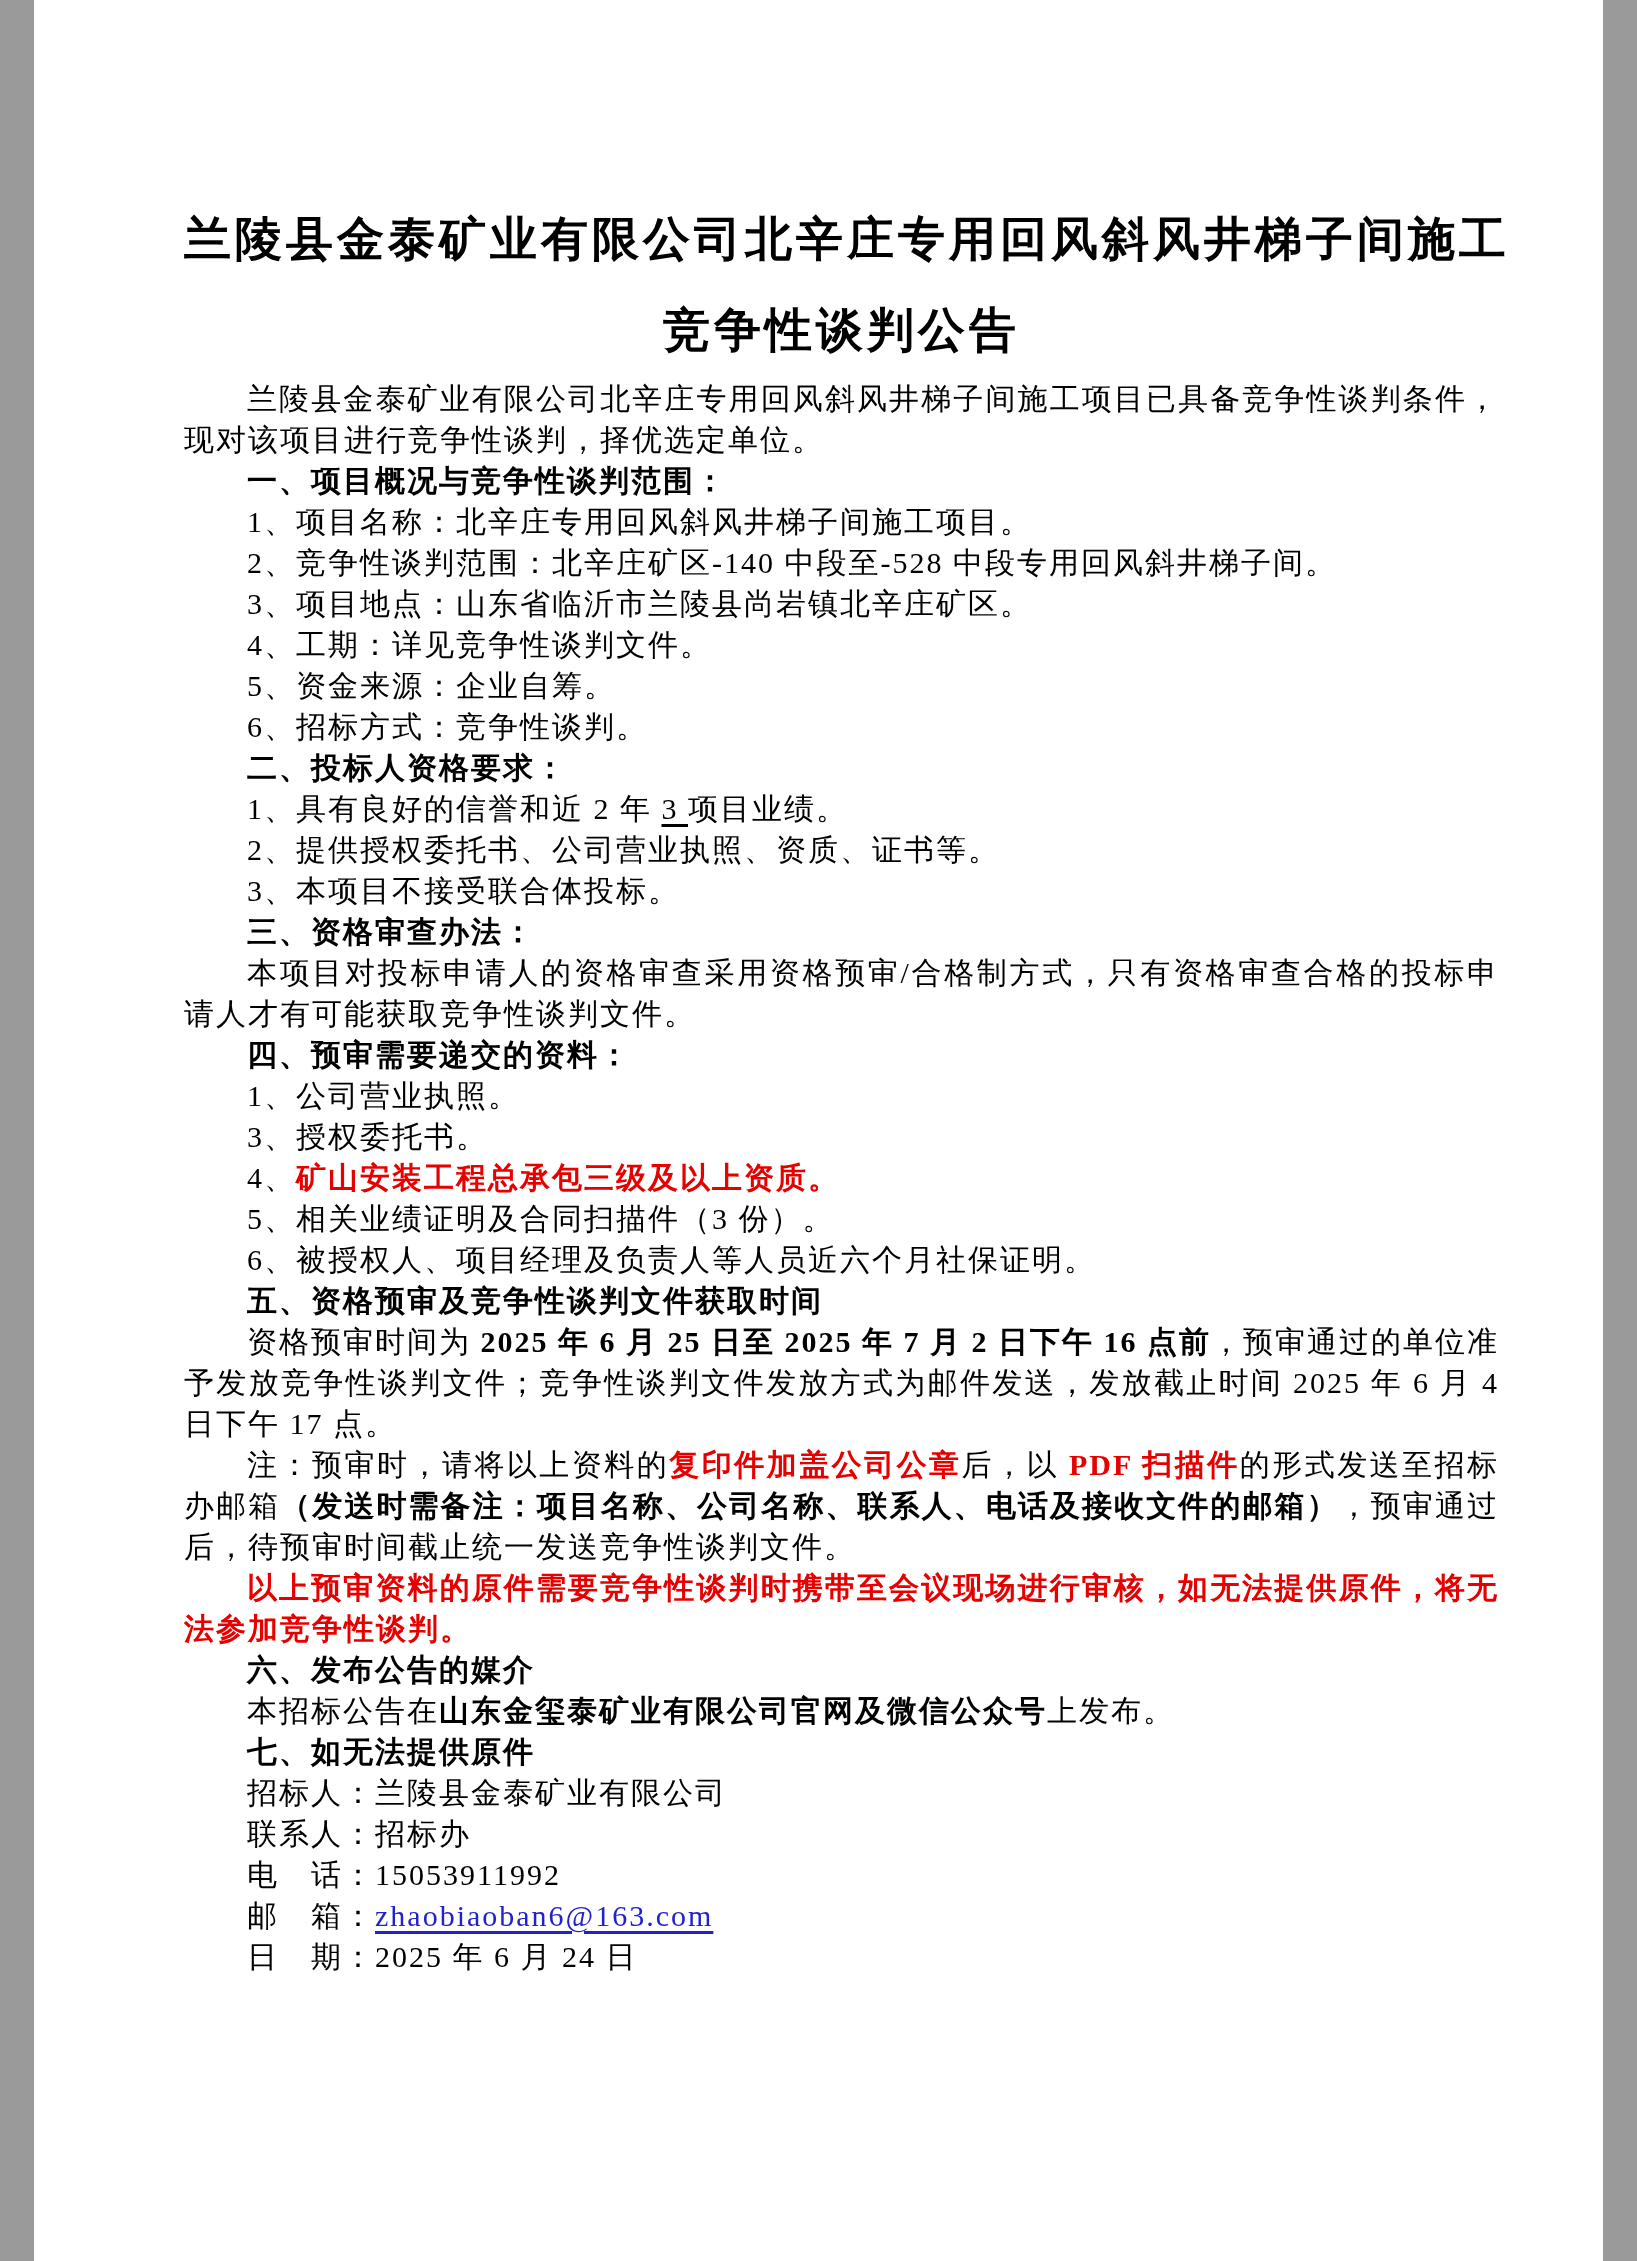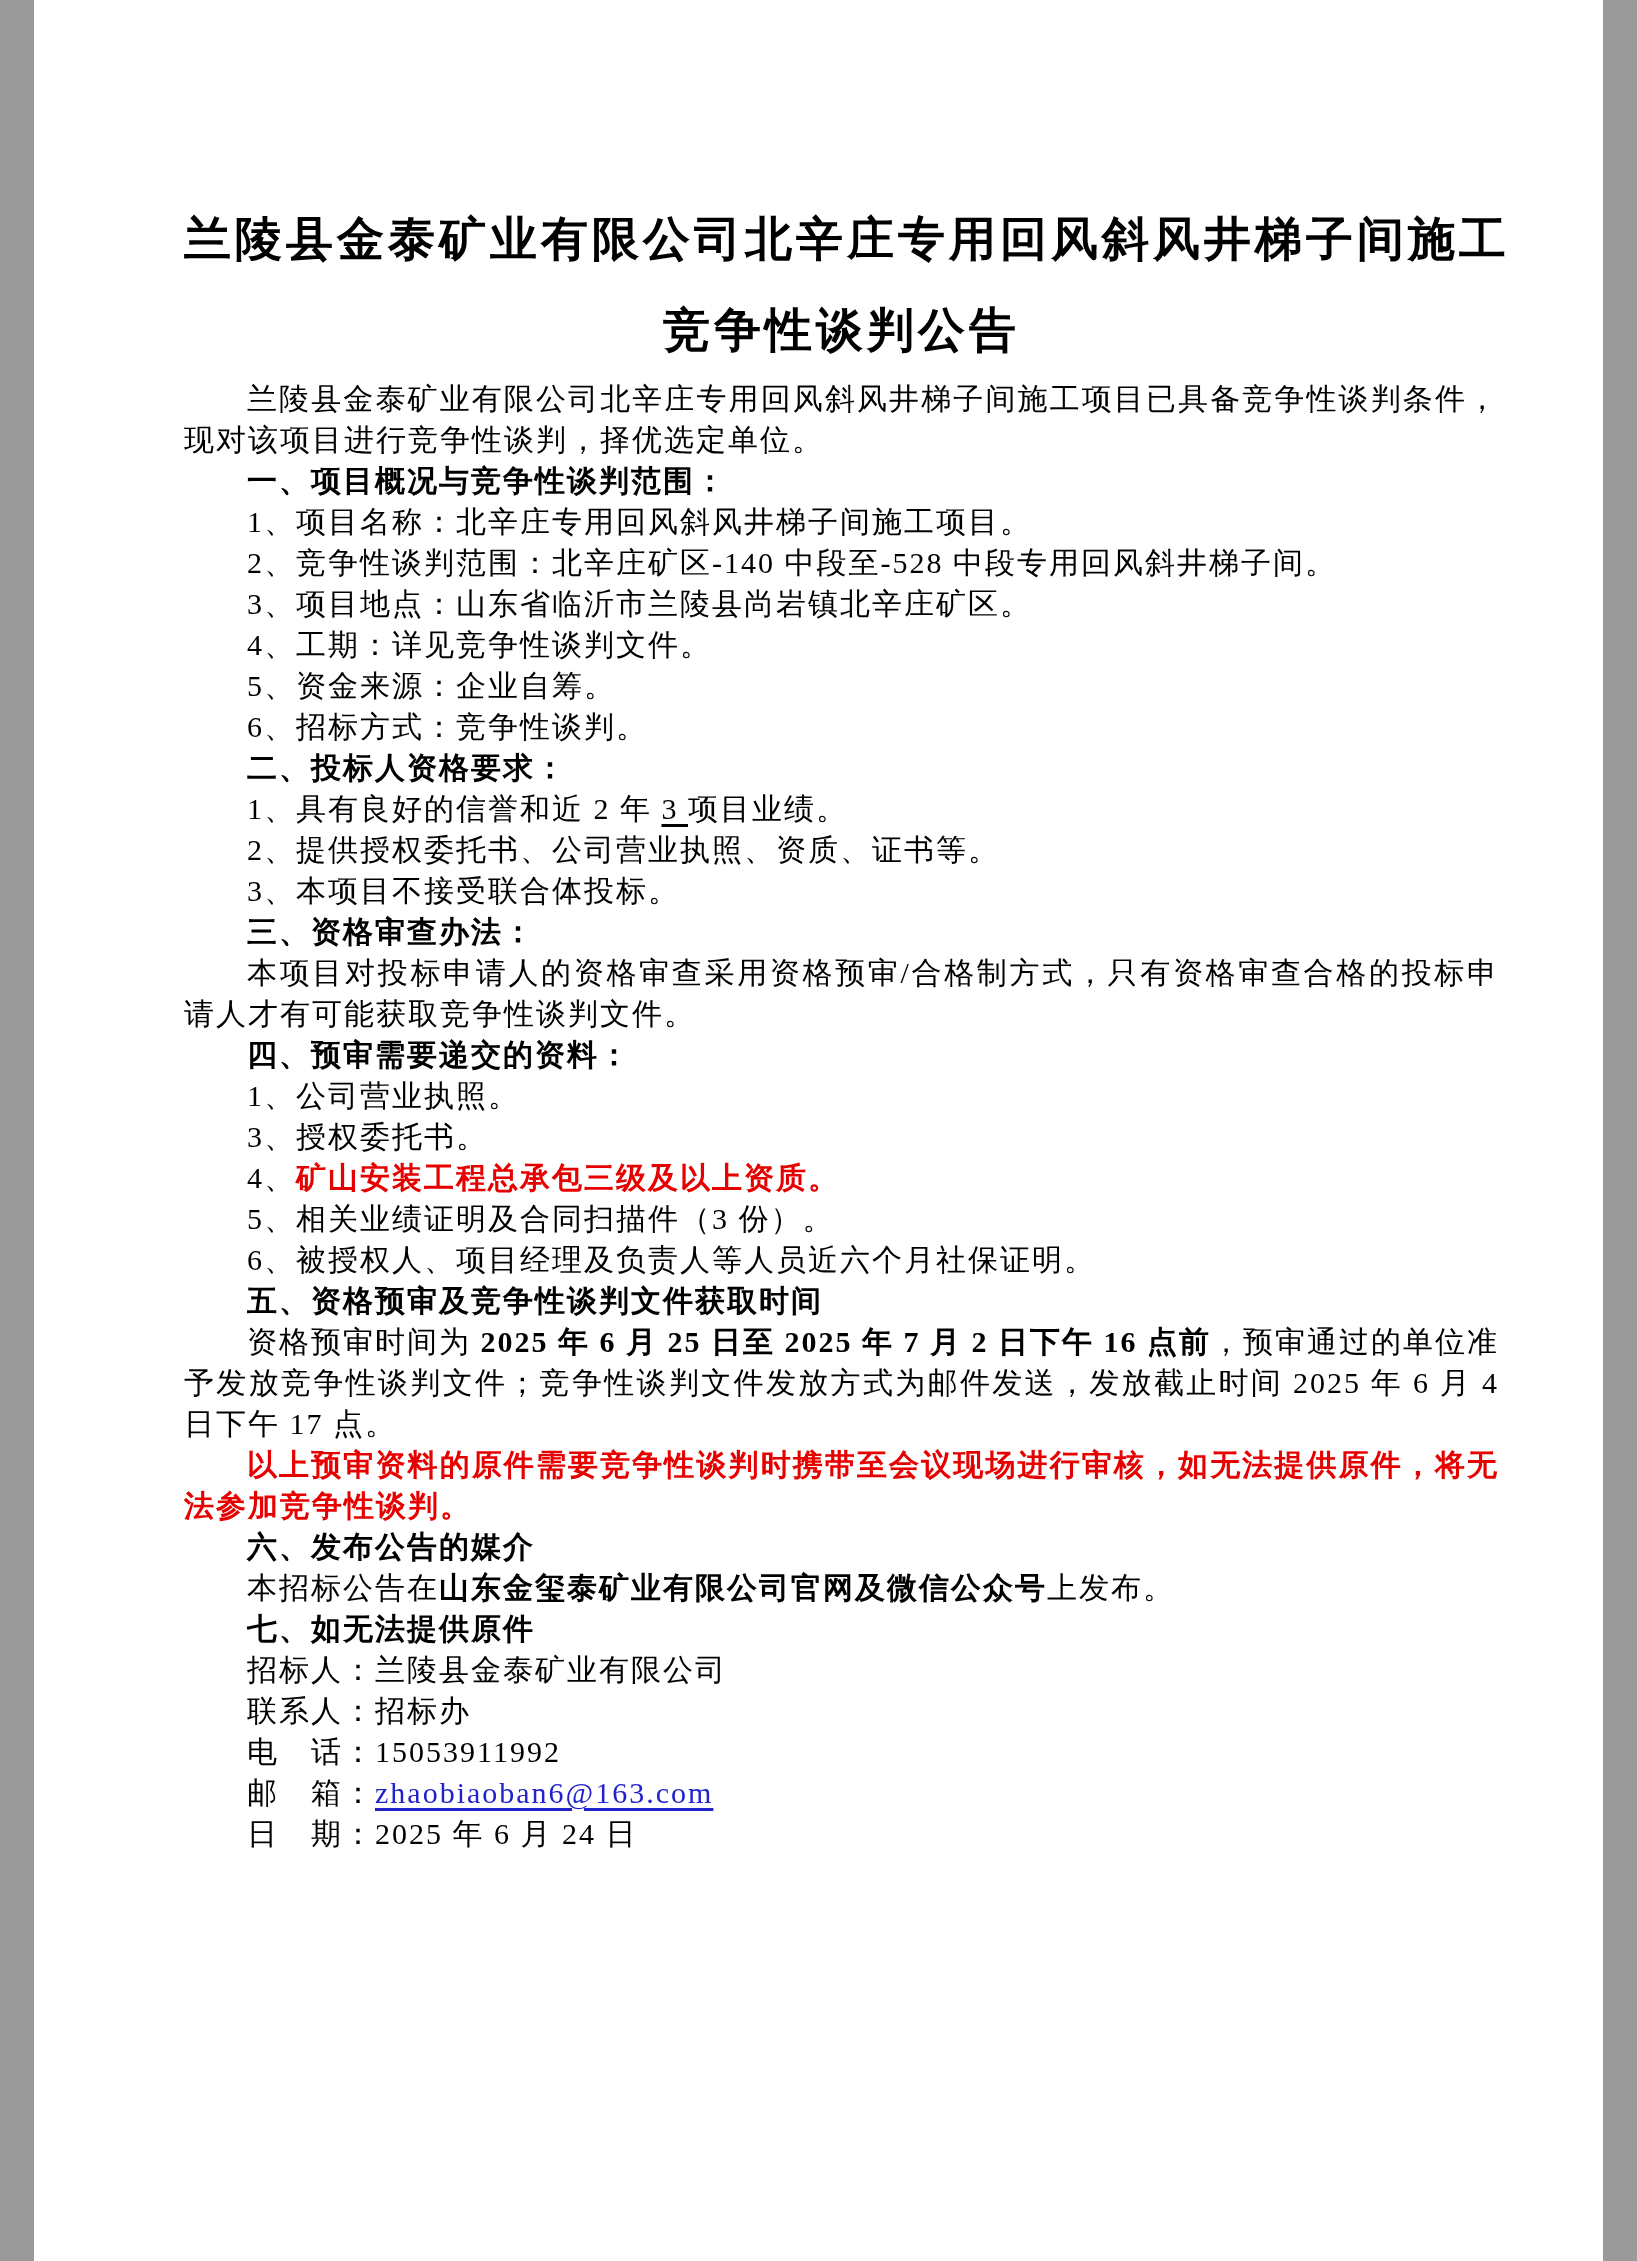--- a/index.html
+++ b/index.html
@@ -66,20 +66,21 @@
       <p class="para heading"><span class="b hei">三、资格审查办法：</span></p>
       <p class="para"><span>本项目对投标申请人的资格审查采用资格预审/合格制方式，只有资格审查合格的投标申请人才有可能获取竞争性谈判文件。</span></p>
       <p class="para heading"><span class="b hei">四、预审需要递交的资料：</span></p>
       <p class="para"><span>1、公司营业执照。</span></p>
       <p class="para"><span>3、授权委托书。</span></p>
       <p class="para"><span>4、</span><span class="b hei red">矿山安装工程总承包三级及以上资质。</span></p>
       <p class="para"><span>5、相关业绩证明及合同扫描件（3 份）。</span></p>
       <p class="para"><span>6、被授权人、项目经理及负责人等人员近六个月社保证明。</span></p>
       <p class="para heading"><span class="b hei">五、资格预审及竞争性谈判文件获取时间</span></p>
       <p class="para"><span>资格预审时间为 </span><span class="b">2025 年 6 月 25 日至 2025 年 7 月 2 日下午 16 点前</span><span>，预审通过的单位准予发放竞争性谈判文件；竞争性谈判文件发放方式为邮件发送，发放截止时间 2025 年 6 月 4 日下午 17 点。</span></p>
+      <p class="para"><span>注：预审时，请将以上资料的</span><span class="b red">复印件加盖公司公章</span><span>后，以 </span><span class="b red">PDF 扫描件</span><span>的形式发送至招标办邮箱</span><span class="b hei">（发送时需备注：项目名称、公司名称、联系人、电话及接收文件的邮箱）</span><span>，预审通过后，待预审时间截止统一发送竞争性谈判文件。</span></p>
       <p class="para"><span class="b hei red">以上预审资料的原件需要竞争性谈判时携带至会议现场进行审核，如无法提供原件，将无法参加竞争性谈判。</span></p>
       <p class="para heading"><span class="b hei">六、发布公告的媒介</span></p>
       <p class="para"><span>本招标公告在</span><span class="b hei">山东金玺泰矿业有限公司官网及微信公众号</span><span>上发布。</span></p>
       <p class="para heading"><span class="b hei">七、如无法提供原件</span></p>
       <p class="para"><span>招标人：兰陵县金泰矿业有限公司</span></p>
       <p class="para"><span>联系人：招标办</span></p>
       <p class="para"><span>电　话：15053911992</span></p>
       <p class="para"><span>邮　箱：</span><a class="email-link" href="#">zhaobiaoban6@163.com</a></p>
       <p class="para"><span>日　期：2025 年 6 月 24 日</span></p>
     </div>

